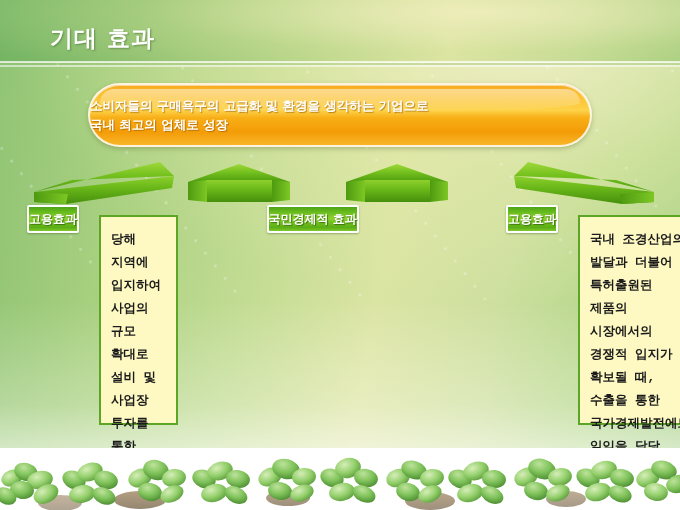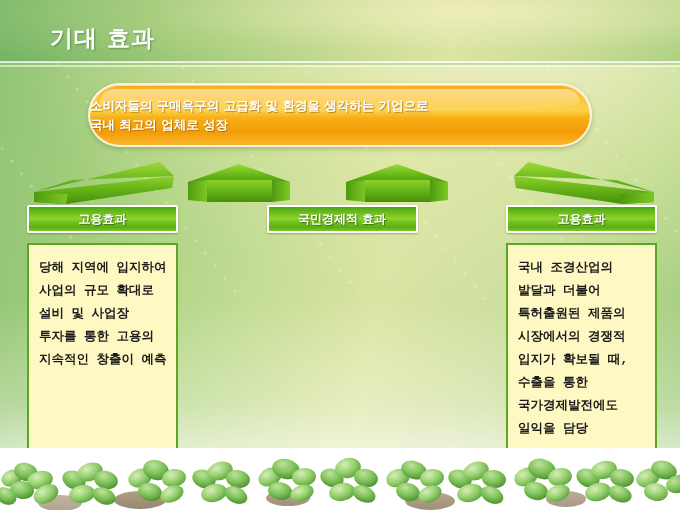--- a/index.html
+++ b/index.html
@@ -119,21 +119,22 @@
   .columns {
     position: absolute;
     left: 27px; top: 205px;
     width: 630px;
     display: flex;
     justify-content: space-between;
   }
   .column {
     width: 151px;
     display: flex;
-    flex-direction: column;
+    flex-direction: row;
+    gap: 20px;
   }
   .col-head {
     height: 28px;
     box-sizing: border-box;
     border: 2px solid #ffffff;
     border-radius: 2px;
     background: linear-gradient(to bottom,
         #4fa417 0%,
         #63b81c 18%,
         #8ed22c 48%,

